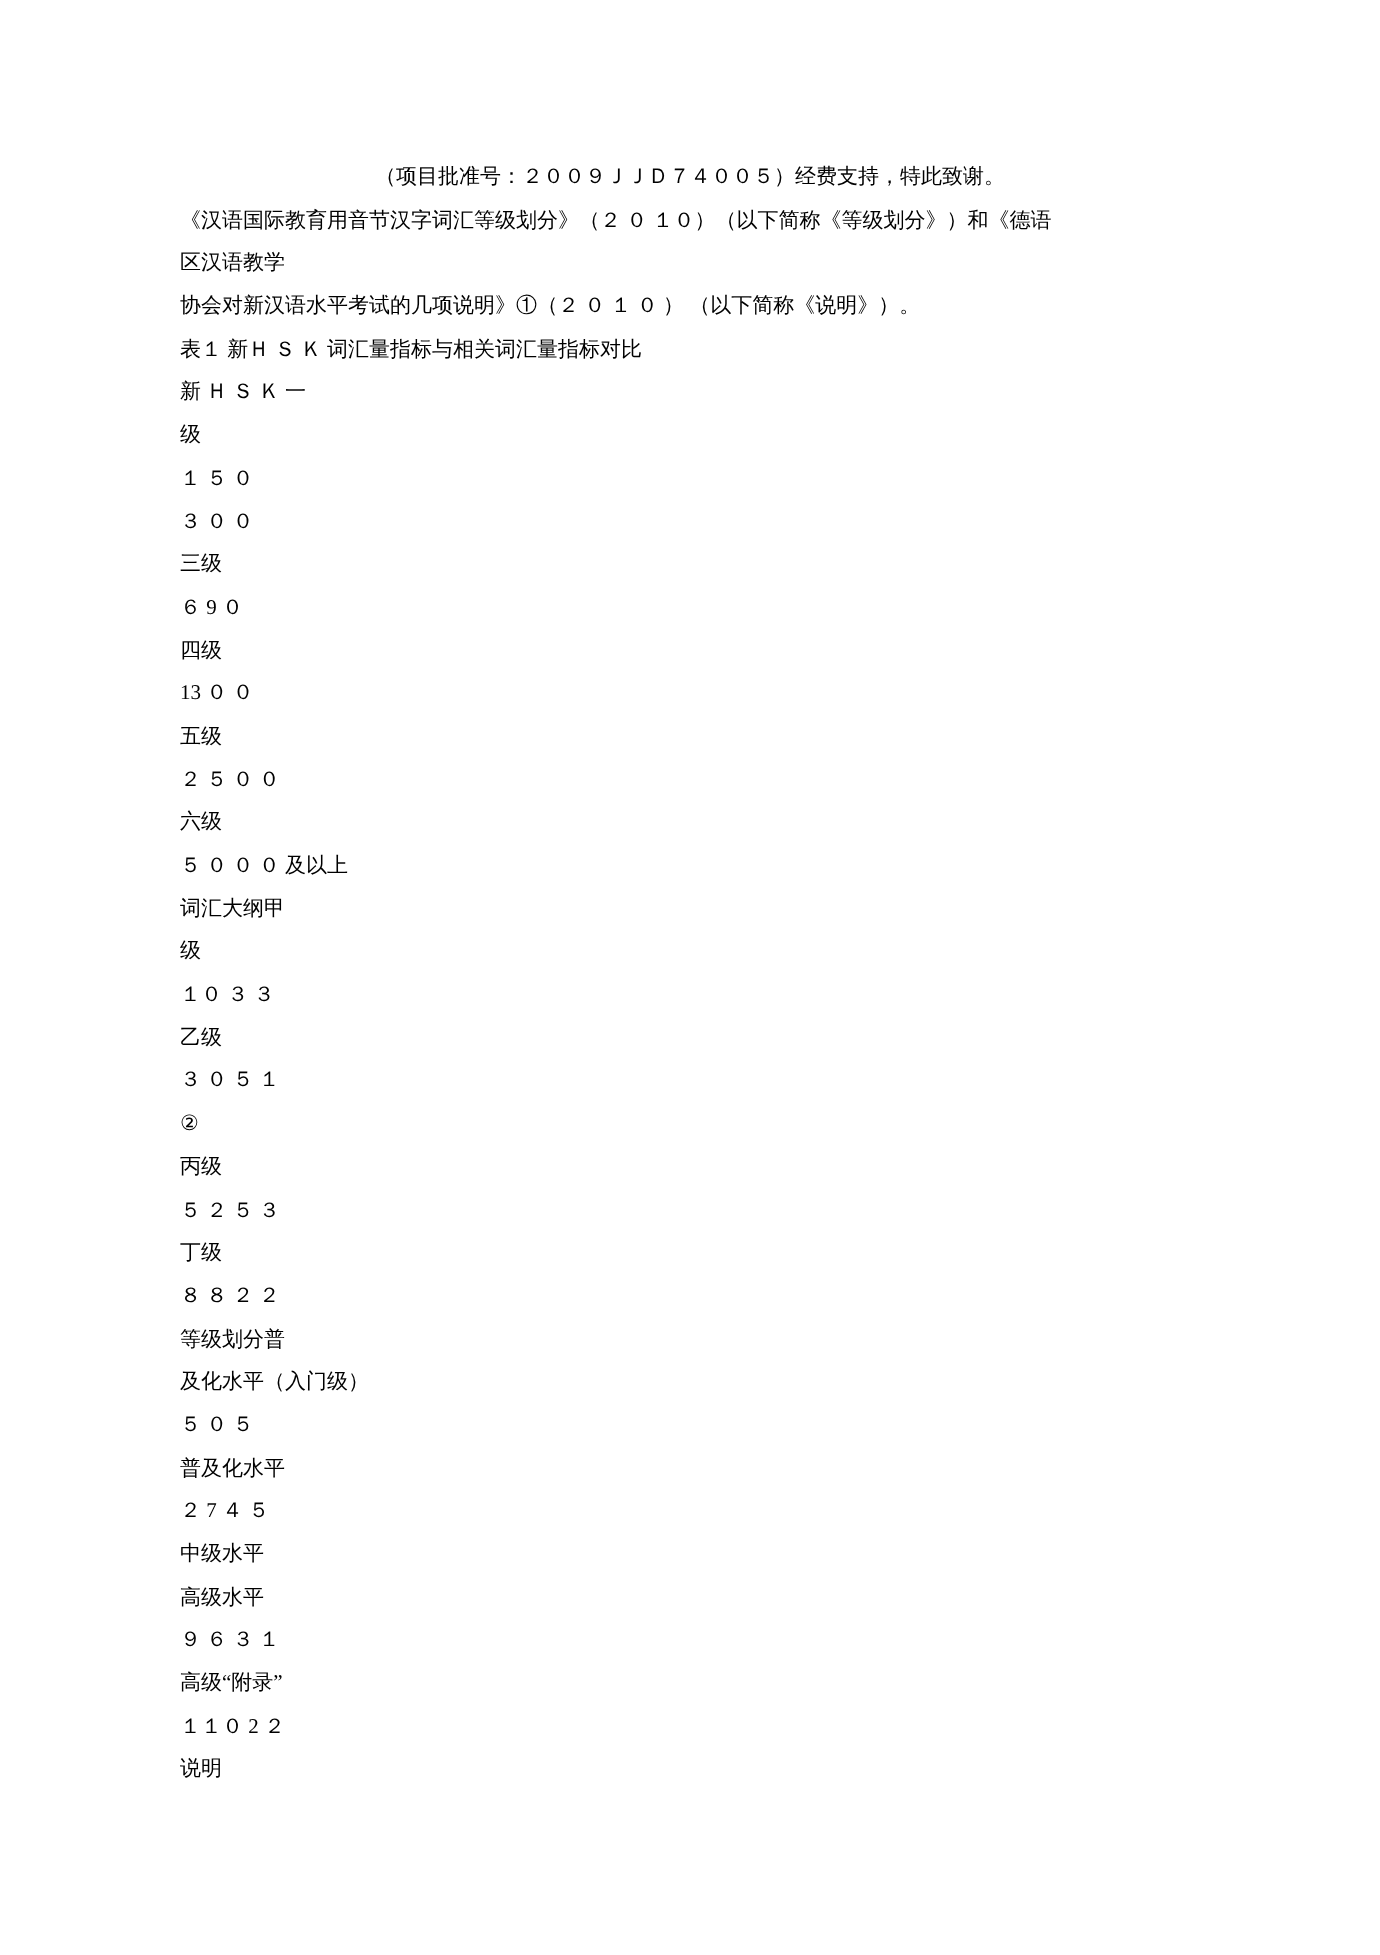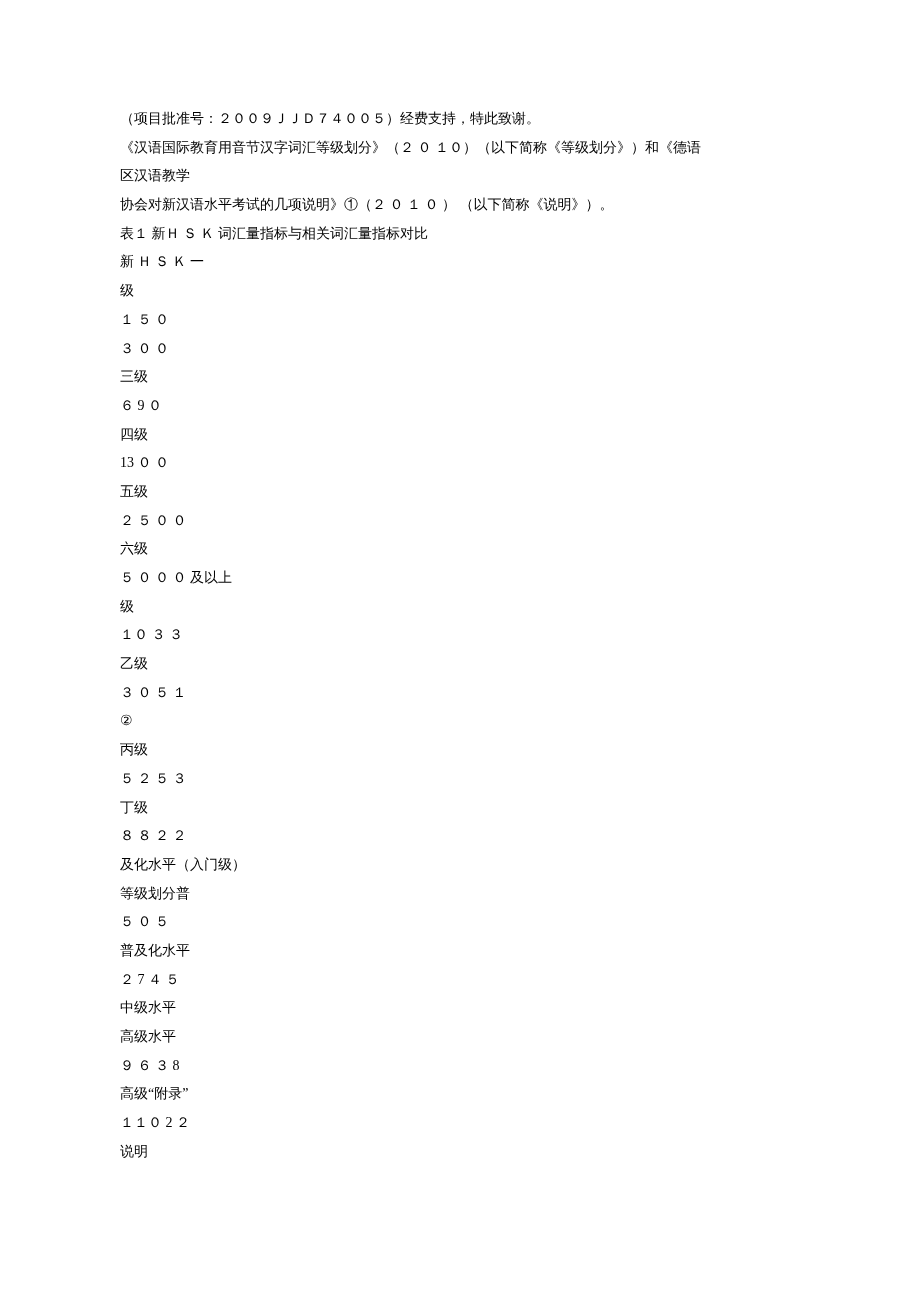--- a/index.html
+++ b/index.html
@@ -10,20 +10,21 @@
     body {
       background: #ffffff;
       font-family: "SimSun", "宋体", serif;
       font-size: 14px;
       color: #000000;
       padding: 105px 120px 40px 120px;
       line-height: 2.05;
       width: 920px;
     }
     .centered {
+      text-align: center;
     }
     .line {
       display: block;
       white-space: pre;
     }
   </style>
 </head>
 <body>
 
 <div class="centered">
@@ -40,33 +41,34 @@
   <span class="line">１ ５ ０</span>
   <span class="line">３ ０ ０</span>
   <span class="line">三级</span>
   <span class="line">６ 9 ０</span>
   <span class="line">四级</span>
   <span class="line">13 ０ ０</span>
   <span class="line">五级</span>
   <span class="line">２ ５ ０ ０</span>
   <span class="line">六级</span>
   <span class="line">５ ０ ０ ０ 及以上</span>
+  <span class="line">词汇大纲甲</span>
   <span class="line">级</span>
   <span class="line">１０ ３ ３</span>
   <span class="line">乙级</span>
   <span class="line">３ ０ ５ １</span>
   <span class="line">②</span>
   <span class="line">丙级</span>
   <span class="line">５ ２ ５ ３</span>
   <span class="line">丁级</span>
   <span class="line">８ ８ ２ ２</span>
+  <span class="line">等级划分普</span>
   <span class="line">及化水平（入门级）</span>
-  <span class="line">等级划分普</span>
   <span class="line">５ ０ ５</span>
   <span class="line">普及化水平</span>
   <span class="line">２ 7 ４ ５</span>
   <span class="line">中级水平</span>
   <span class="line">高级水平</span>
-  <span class="line">９ ６ ３ 8</span>
+  <span class="line">９ ６ ３ １</span>
   <span class="line">高级“附录”</span>
   <span class="line">１１０ 2 ２</span>
   <span class="line">说明</span>
 </div>
 
 </body></html>

